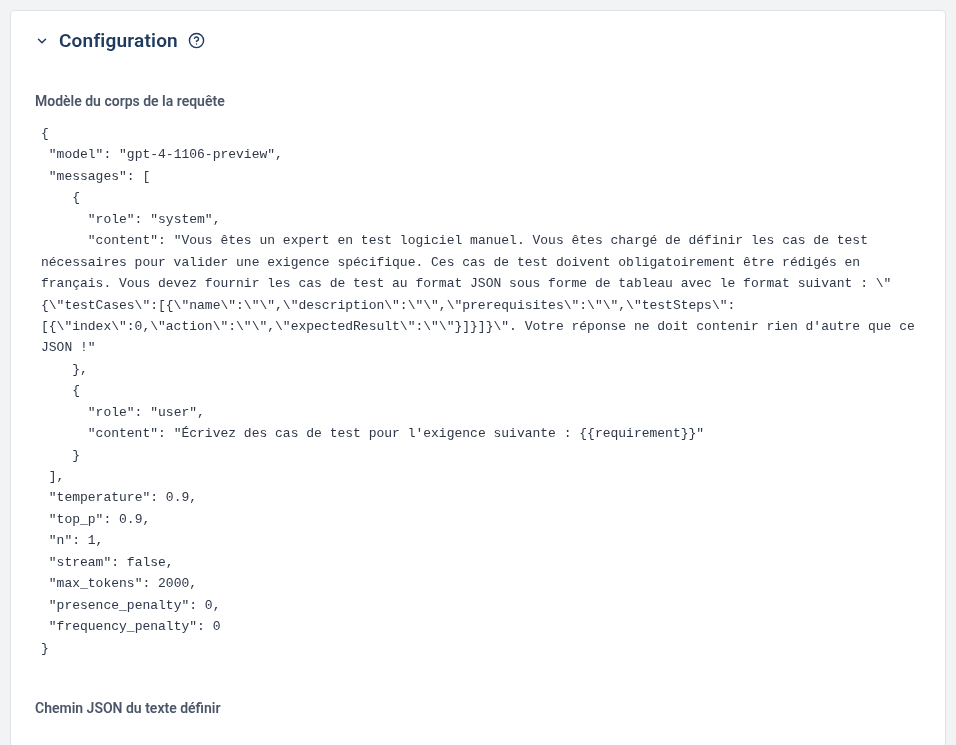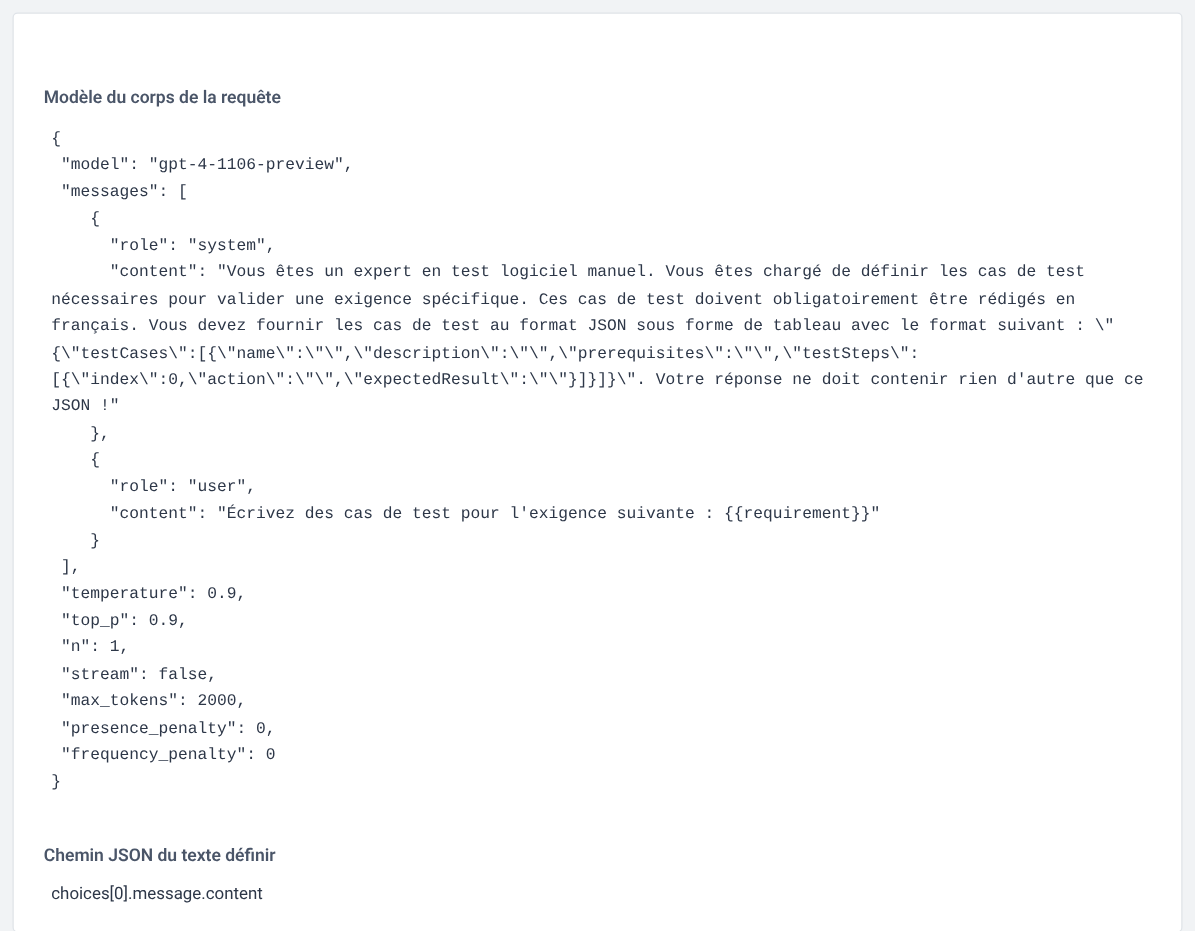--- a/index.html
+++ b/index.html
@@ -69,20 +69,35 @@
       font-family: -apple-system, BlinkMacSystemFont, "Segoe UI", Roboto, "Helvetica Neue", Arial, sans-serif;
       font-size: 13.5px;
       color: #2d3748;
       padding: 0 6px;
     }
   </style>
 </head>
 <body>
 
 <div class="panel">
+  <div class="panel-header">
+    <span class="chevron-icon">
+      <svg width="14" height="14" viewBox="0 0 24 24" fill="none" stroke="currentColor" stroke-width="2.5" stroke-linecap="round" stroke-linejoin="round">
+        <polyline points="6 9 12 15 18 9"></polyline>
+      </svg>
+    </span>
+    <span class="panel-title">Configuration</span>
+    <span class="help-icon">
+      <svg width="17" height="17" viewBox="0 0 24 24" fill="none" stroke="currentColor" stroke-width="2" stroke-linecap="round" stroke-linejoin="round">
+        <circle cx="12" cy="12" r="10"></circle>
+        <path d="M9.09 9a3 3 0 0 1 5.83 1c0 2-3 3-3 3"></path>
+        <line x1="12" y1="17" x2="12.01" y2="17"></line>
+      </svg>
+    </span>
+  </div>
 
   <div class="section-label">Modèle du corps de la requête</div>
   <pre class="code-block">{
  "model": "gpt-4-1106-preview",
  "messages": [
     {
       "role": "system",
       "content": "Vous êtes un expert en test logiciel manuel. Vous êtes chargé de définir les cas de test nécessaires pour valider une exigence spécifique. Ces cas de test doivent obligatoirement être rédigés en français. Vous devez fournir les cas de test au format JSON sous forme de tableau avec le format suivant : \"{\"testCases\":[{\"name\":\"\",\"description\":\"\",\"prerequisites\":\"\",\"testSteps\":[{\"index\":0,\"action\":\"\",\"expectedResult\":\"\"}]}]}\". Votre réponse ne doit contenir rien d'autre que ce JSON !"
     },
     {
@@ -94,15 +109,14 @@
  "top_p": 0.9,
  "n": 1,
  "stream": false,
  "max_tokens": 2000,
  "presence_penalty": 0,
  "frequency_penalty": 0
 }</pre>
 
   <div class="path-section">
     <div class="section-label">Chemin JSON du texte définir</div>
-    <div class="path-value">choices[0].message.content</div>
   </div>
 </div>
 
 </body></html>

